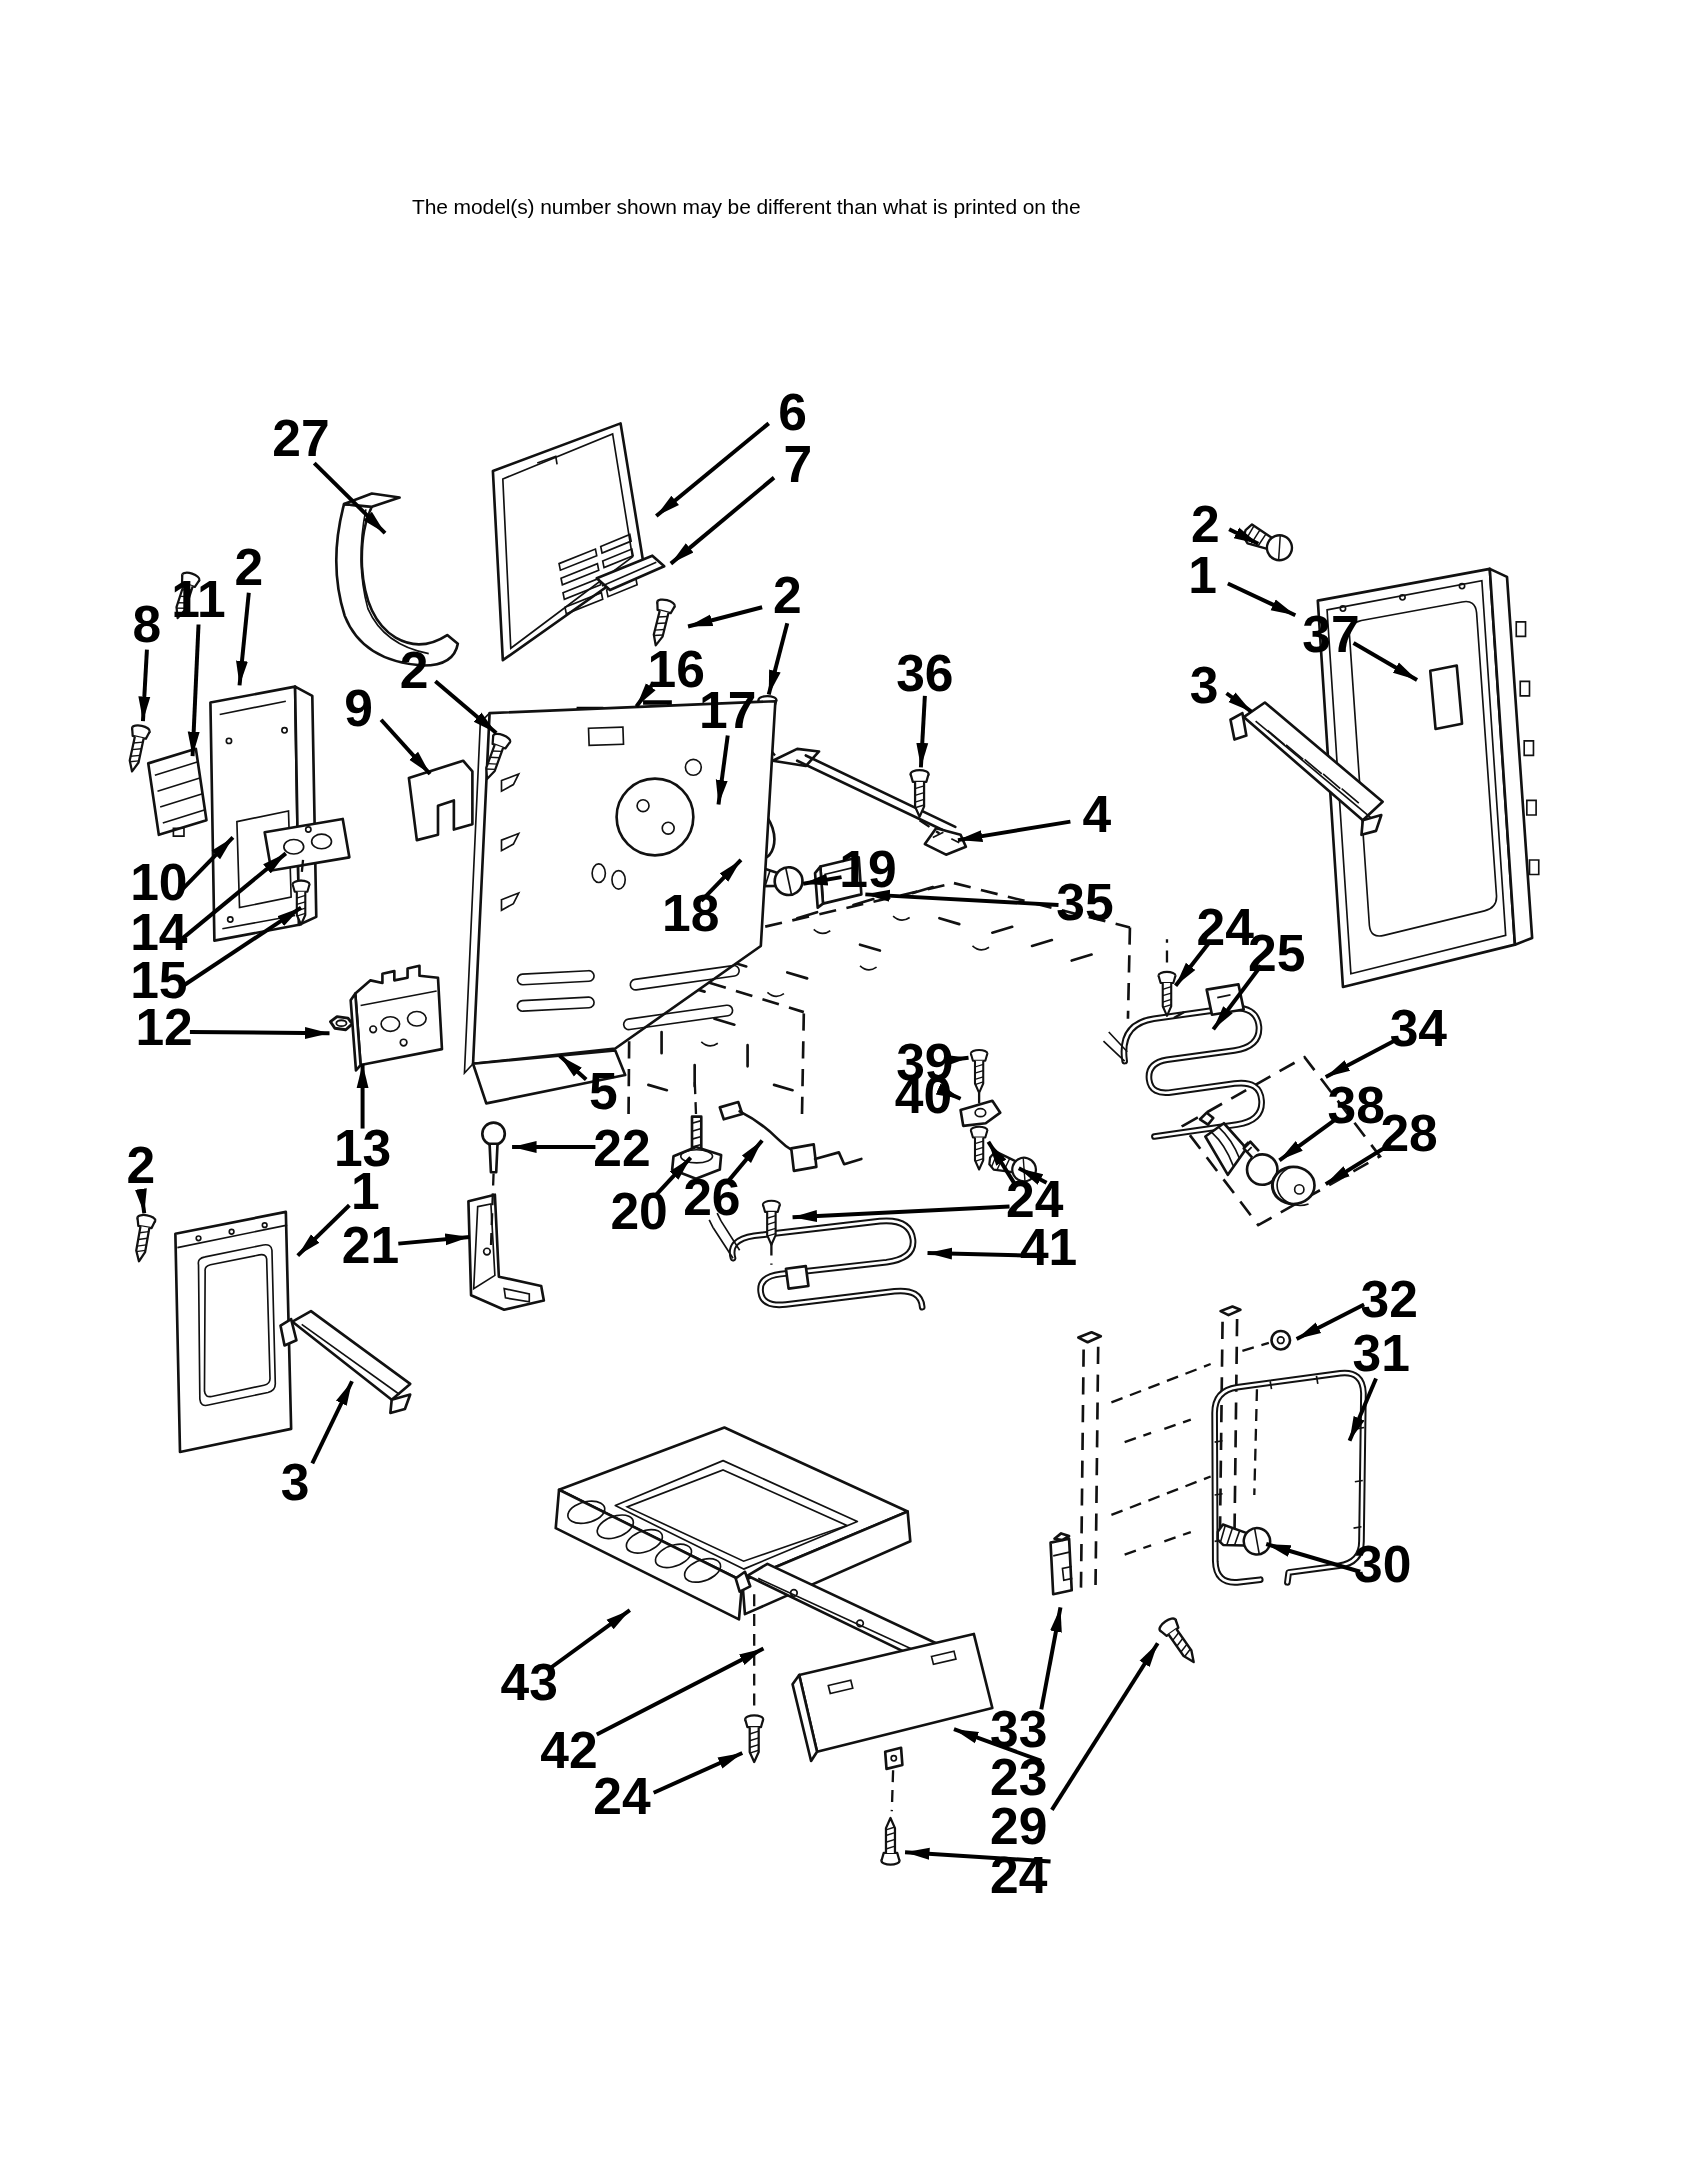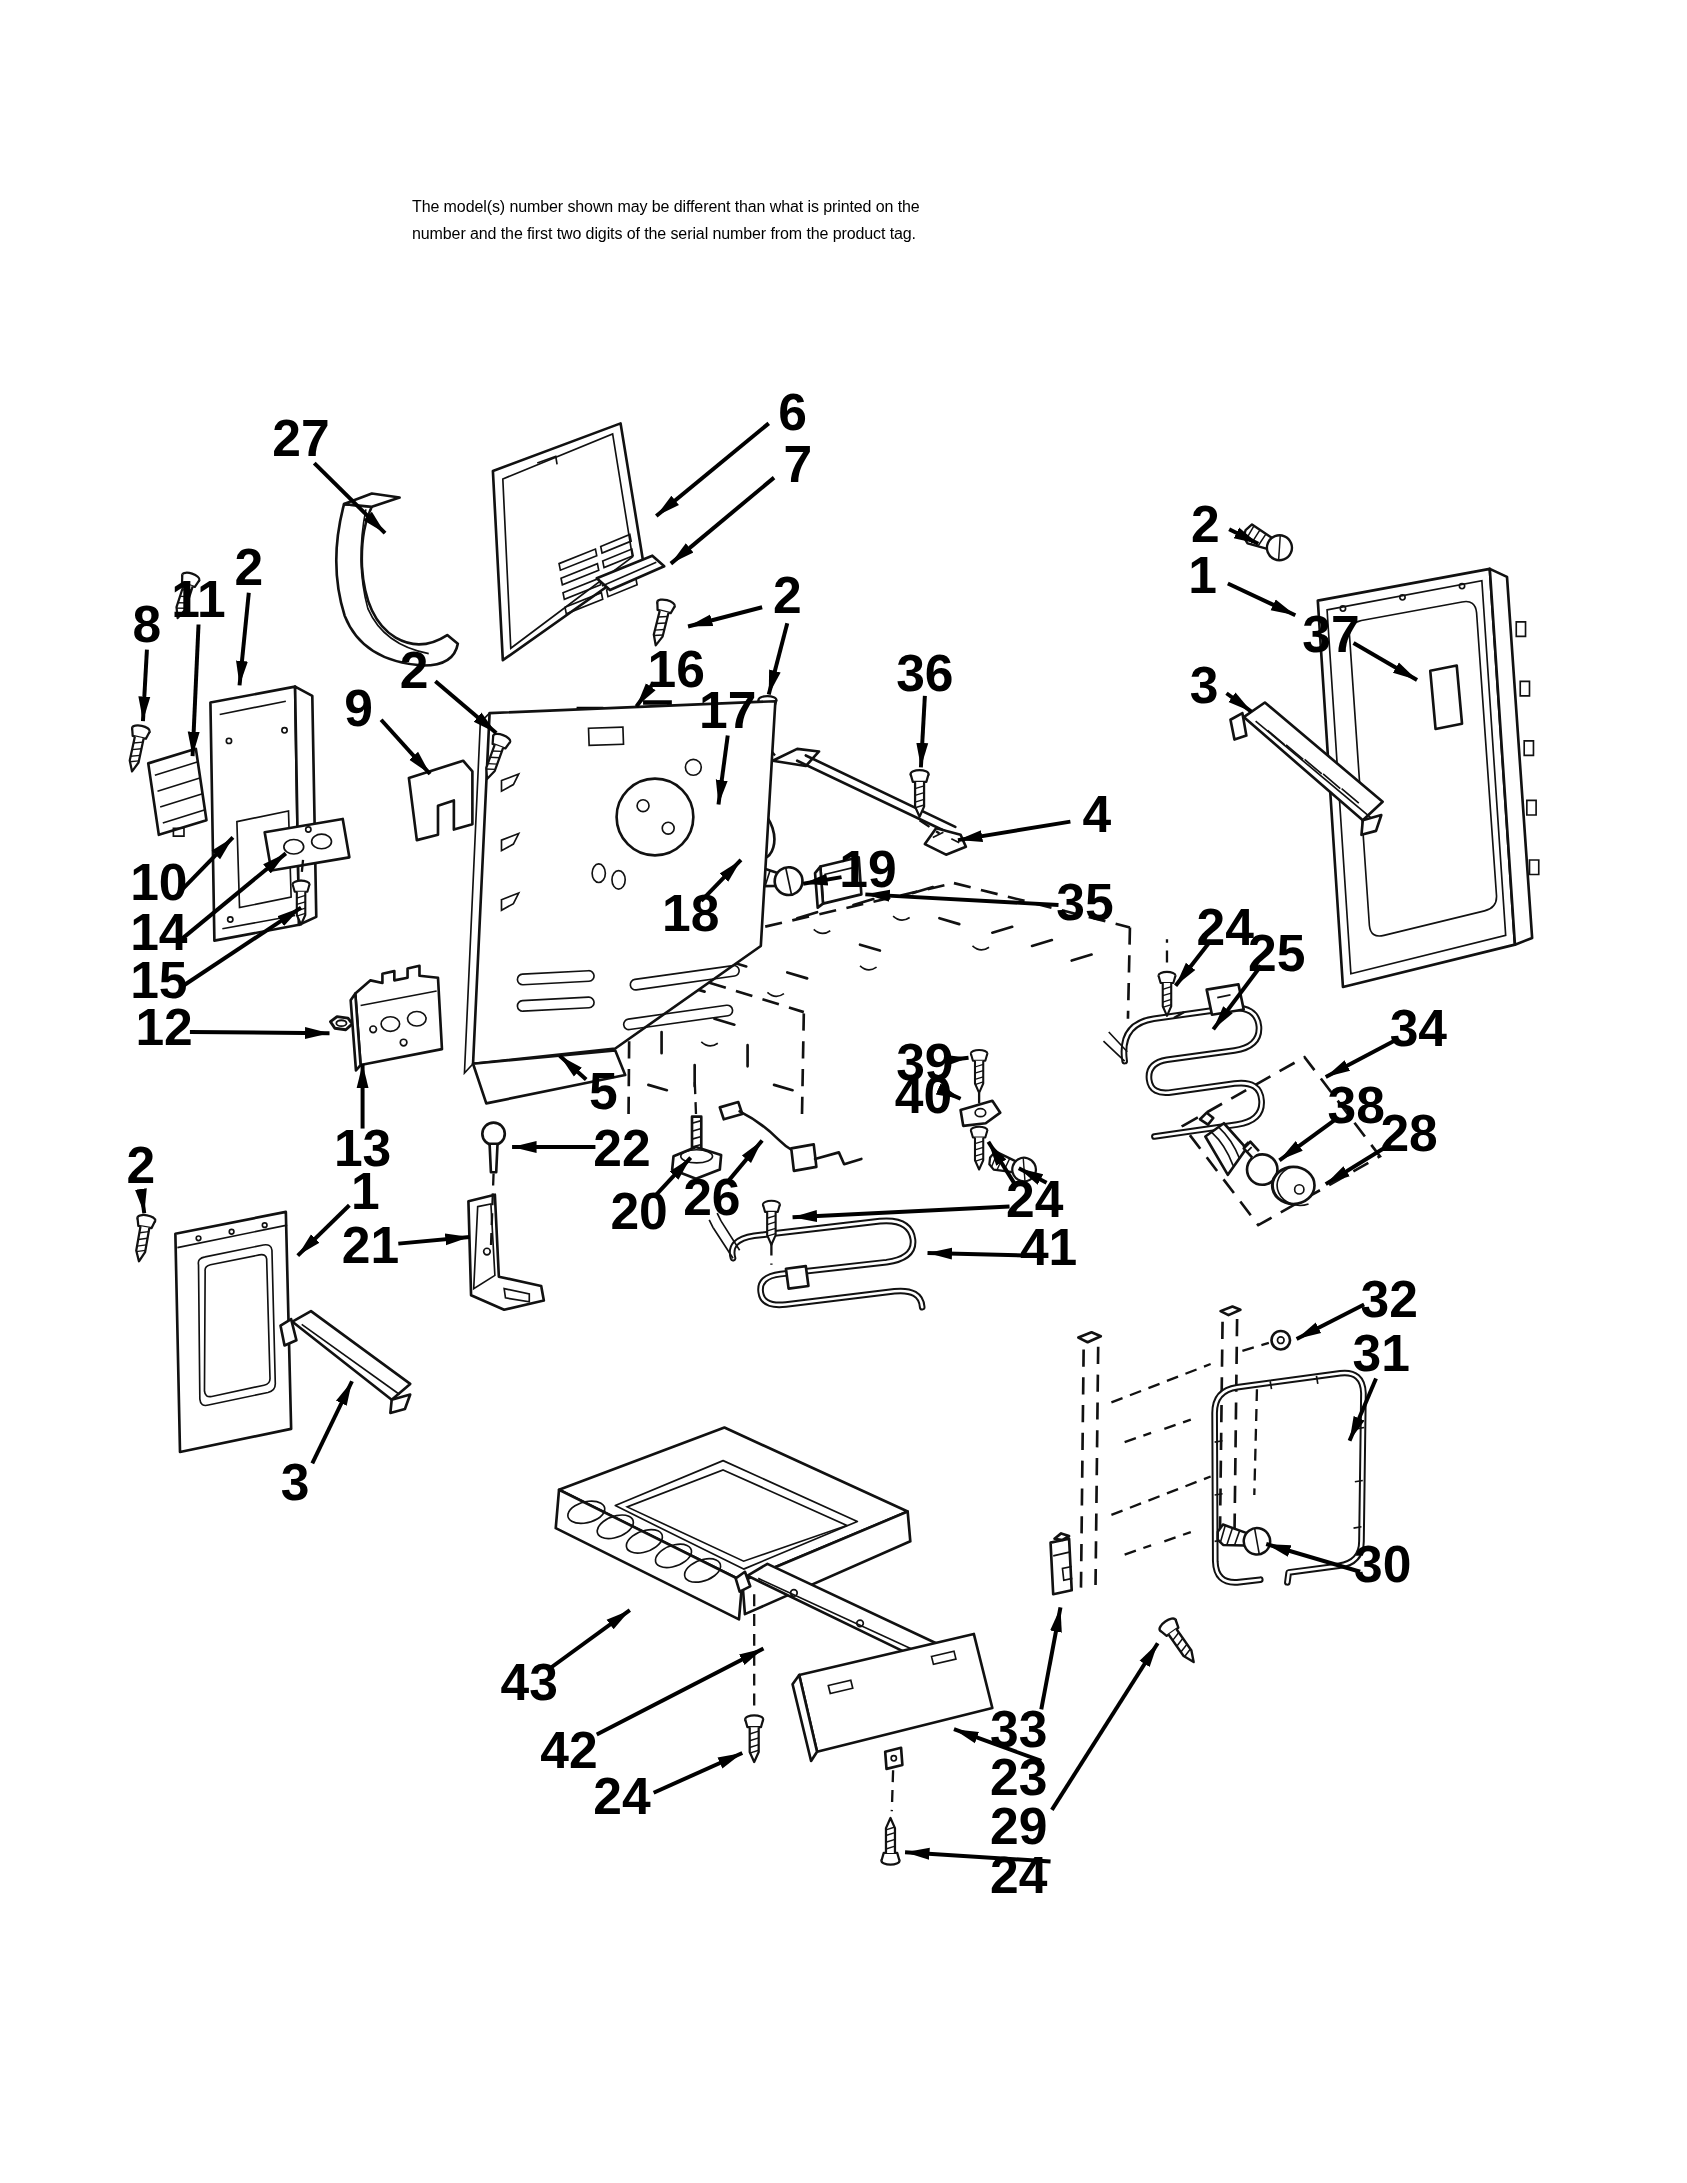--- a/index.html
+++ b/index.html
@@ -1,38 +1,37 @@
 <!DOCTYPE html>
 <html style="font-size:10.6px"><head>
 <meta charset="utf-8">
 <style>
   html,body{margin:0;padding:0;background:#ffffff;}
   .page{position:relative;width:1687px;height:2183px;background:#ffffff;overflow:hidden;
         font-family:"Liberation Sans", sans-serif;}
   .hdr{position:absolute;left:412px;top:193px;width:887px;color:#000;
-       font-size:16px;line-height:27px;font-weight:400;letter-spacing:-0.1px;}
+       font-size:21px;line-height:27px;font-weight:400;letter-spacing:-0.1px;}
   svg{position:absolute;left:0;top:0;}
   .pl{stroke:#111;stroke-width:4;fill:none;stroke-linejoin:round;stroke-linecap:round;}
   .pf{stroke:#111;stroke-width:4;fill:#fff;stroke-linejoin:round;}
   .thin{stroke:#111;stroke-width:2.5;fill:none;}
   .dash{stroke:#111;stroke-width:4;fill:none;stroke-dasharray:26 16;stroke-linecap:butt;}
   .dash2{stroke:#111;stroke-width:3.5;fill:none;stroke-dasharray:18 12;}
   .tube{stroke:#111;stroke-width:10;fill:none;stroke-linejoin:round;stroke-linecap:round;}
   .tubein{stroke:#fff;stroke-width:4;fill:none;stroke-linejoin:round;stroke-linecap:round;}
   .callout{font-family:"Liberation Sans", sans-serif;font-weight:bold;font-size:78px;fill:#000;}
   .arrow{stroke:#000;stroke-width:6;fill:none;}
 </style>
 </head>
 <body>
 
 <div class="page">
 
   <div class="hdr">
     <div>The model(s) number shown may be different than what is printed on the</div>
-    <div>number and the first two digits of the serial number from the product tag.</div>
   </div>
 
   <svg width="1687" height="2183" viewBox="0 0 2550 3300">
     <defs>
       <marker id="ah" markerUnits="userSpaceOnUse" markerWidth="40" markerHeight="28" refX="37" refY="14" orient="auto">
         <polygon points="0,5 37,14 0,23" fill="#000"></polygon>
       </marker>
 
       <g id="scrV">
         <ellipse cx="0" cy="6" rx="16" ry="7" class="pf"></ellipse>

